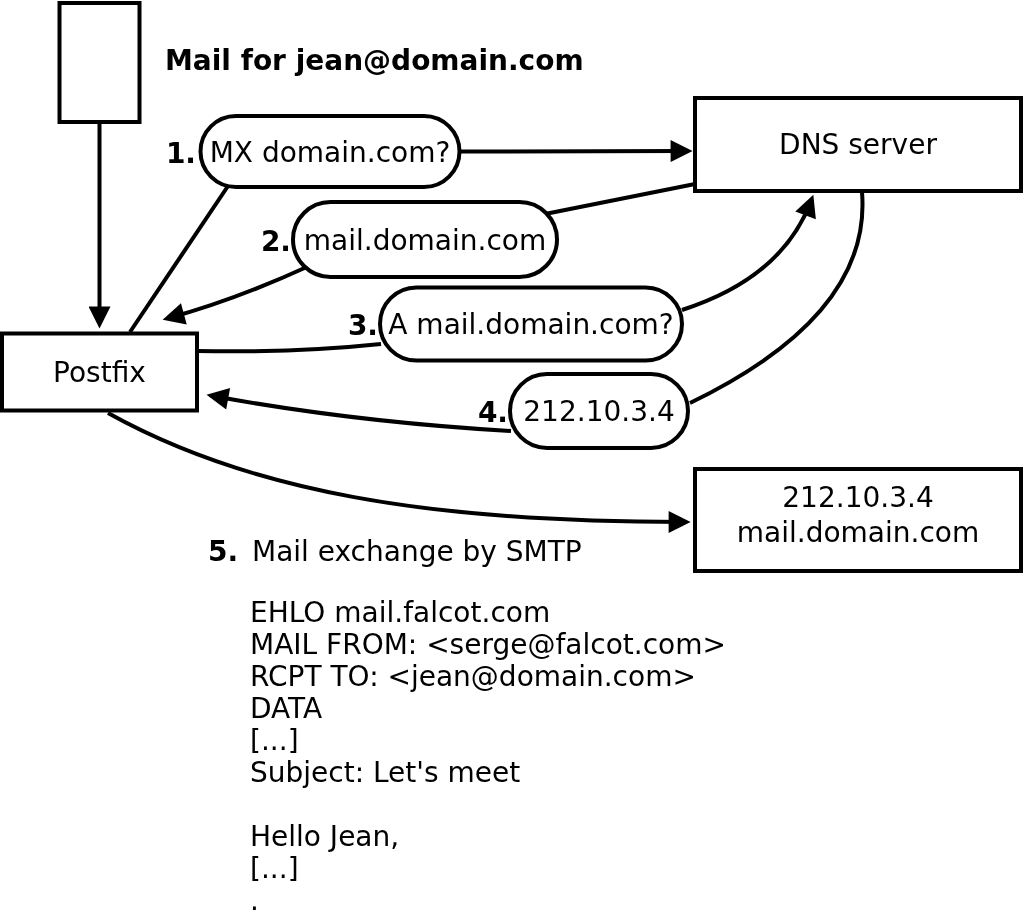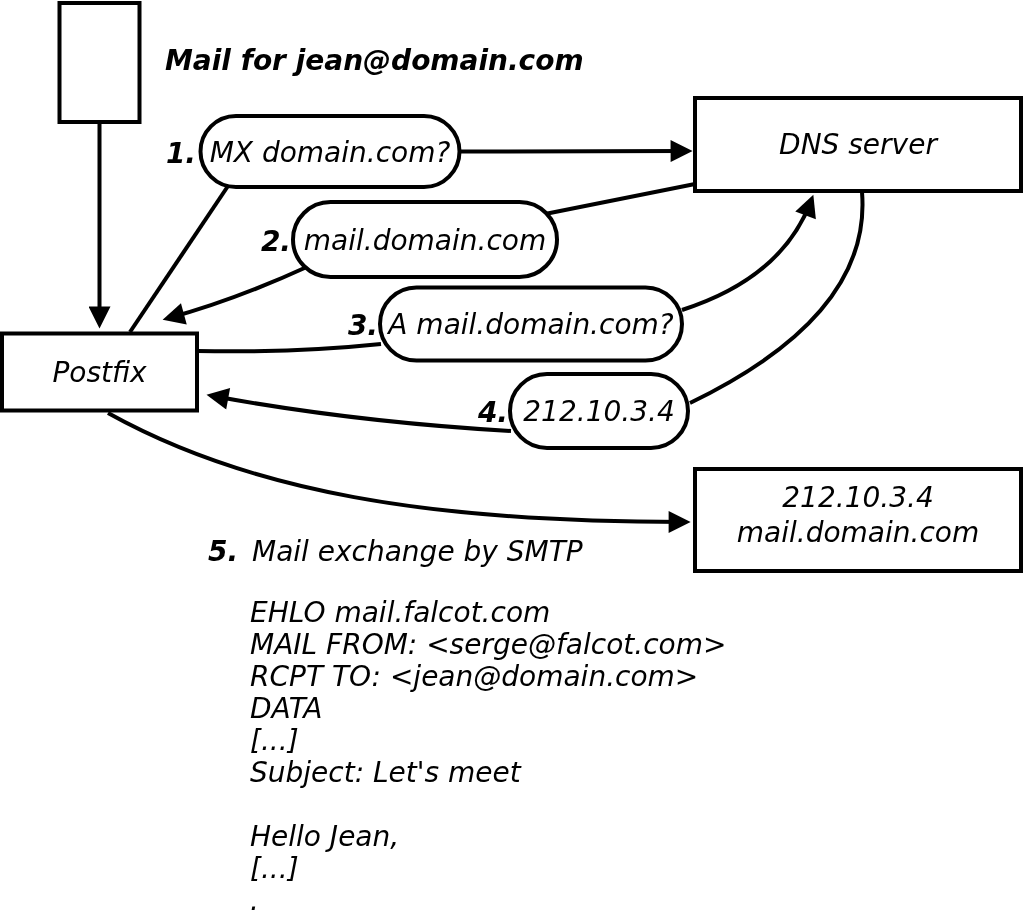--- a/index.html
+++ b/index.html
@@ -6,21 +6,20 @@
     margin: 0;
     padding: 0;
     background: #ffffff;
     width: 1024px;
     height: 919px;
     overflow: hidden;
   }
   .diagram-wrap {
     width: 1024px;
     height: 919px;
-    font-style: italic;
   }
   svg {
     display: block;
     font-family: "DejaVu Sans", sans-serif;
   }
   .shape {
     fill: #ffffff;
     stroke: #000000;
     stroke-width: 4;
   }

